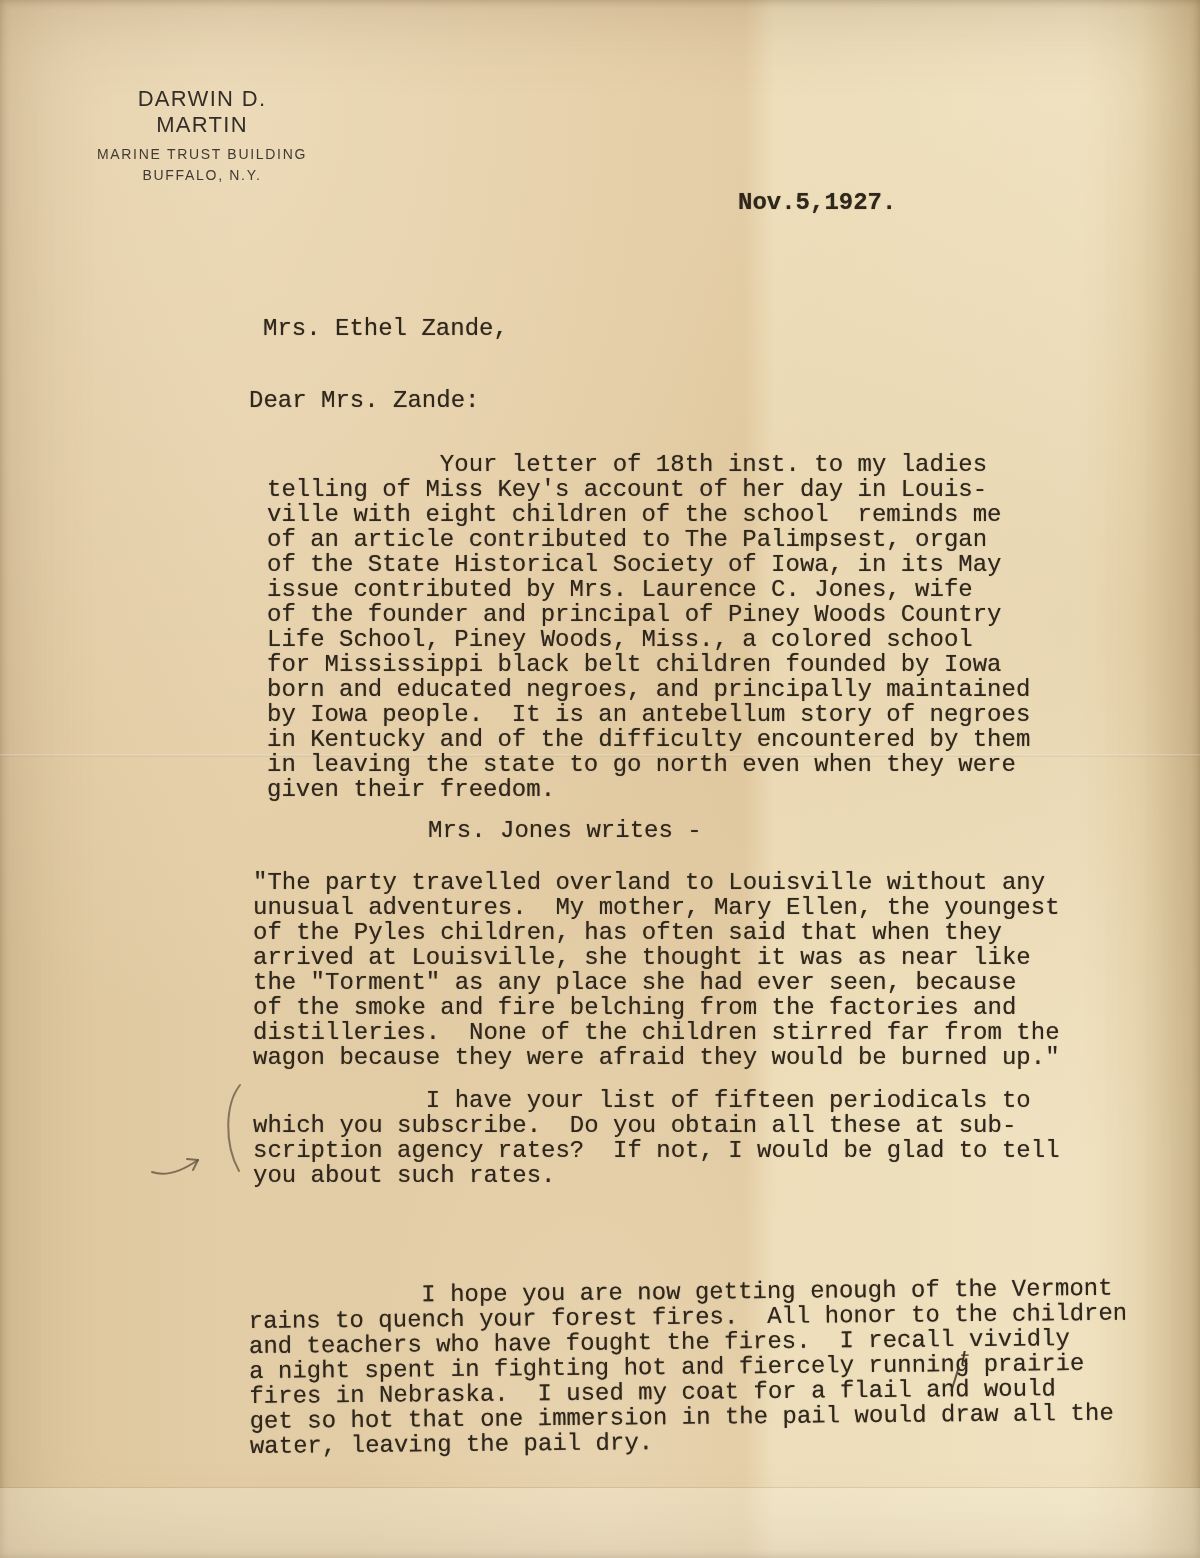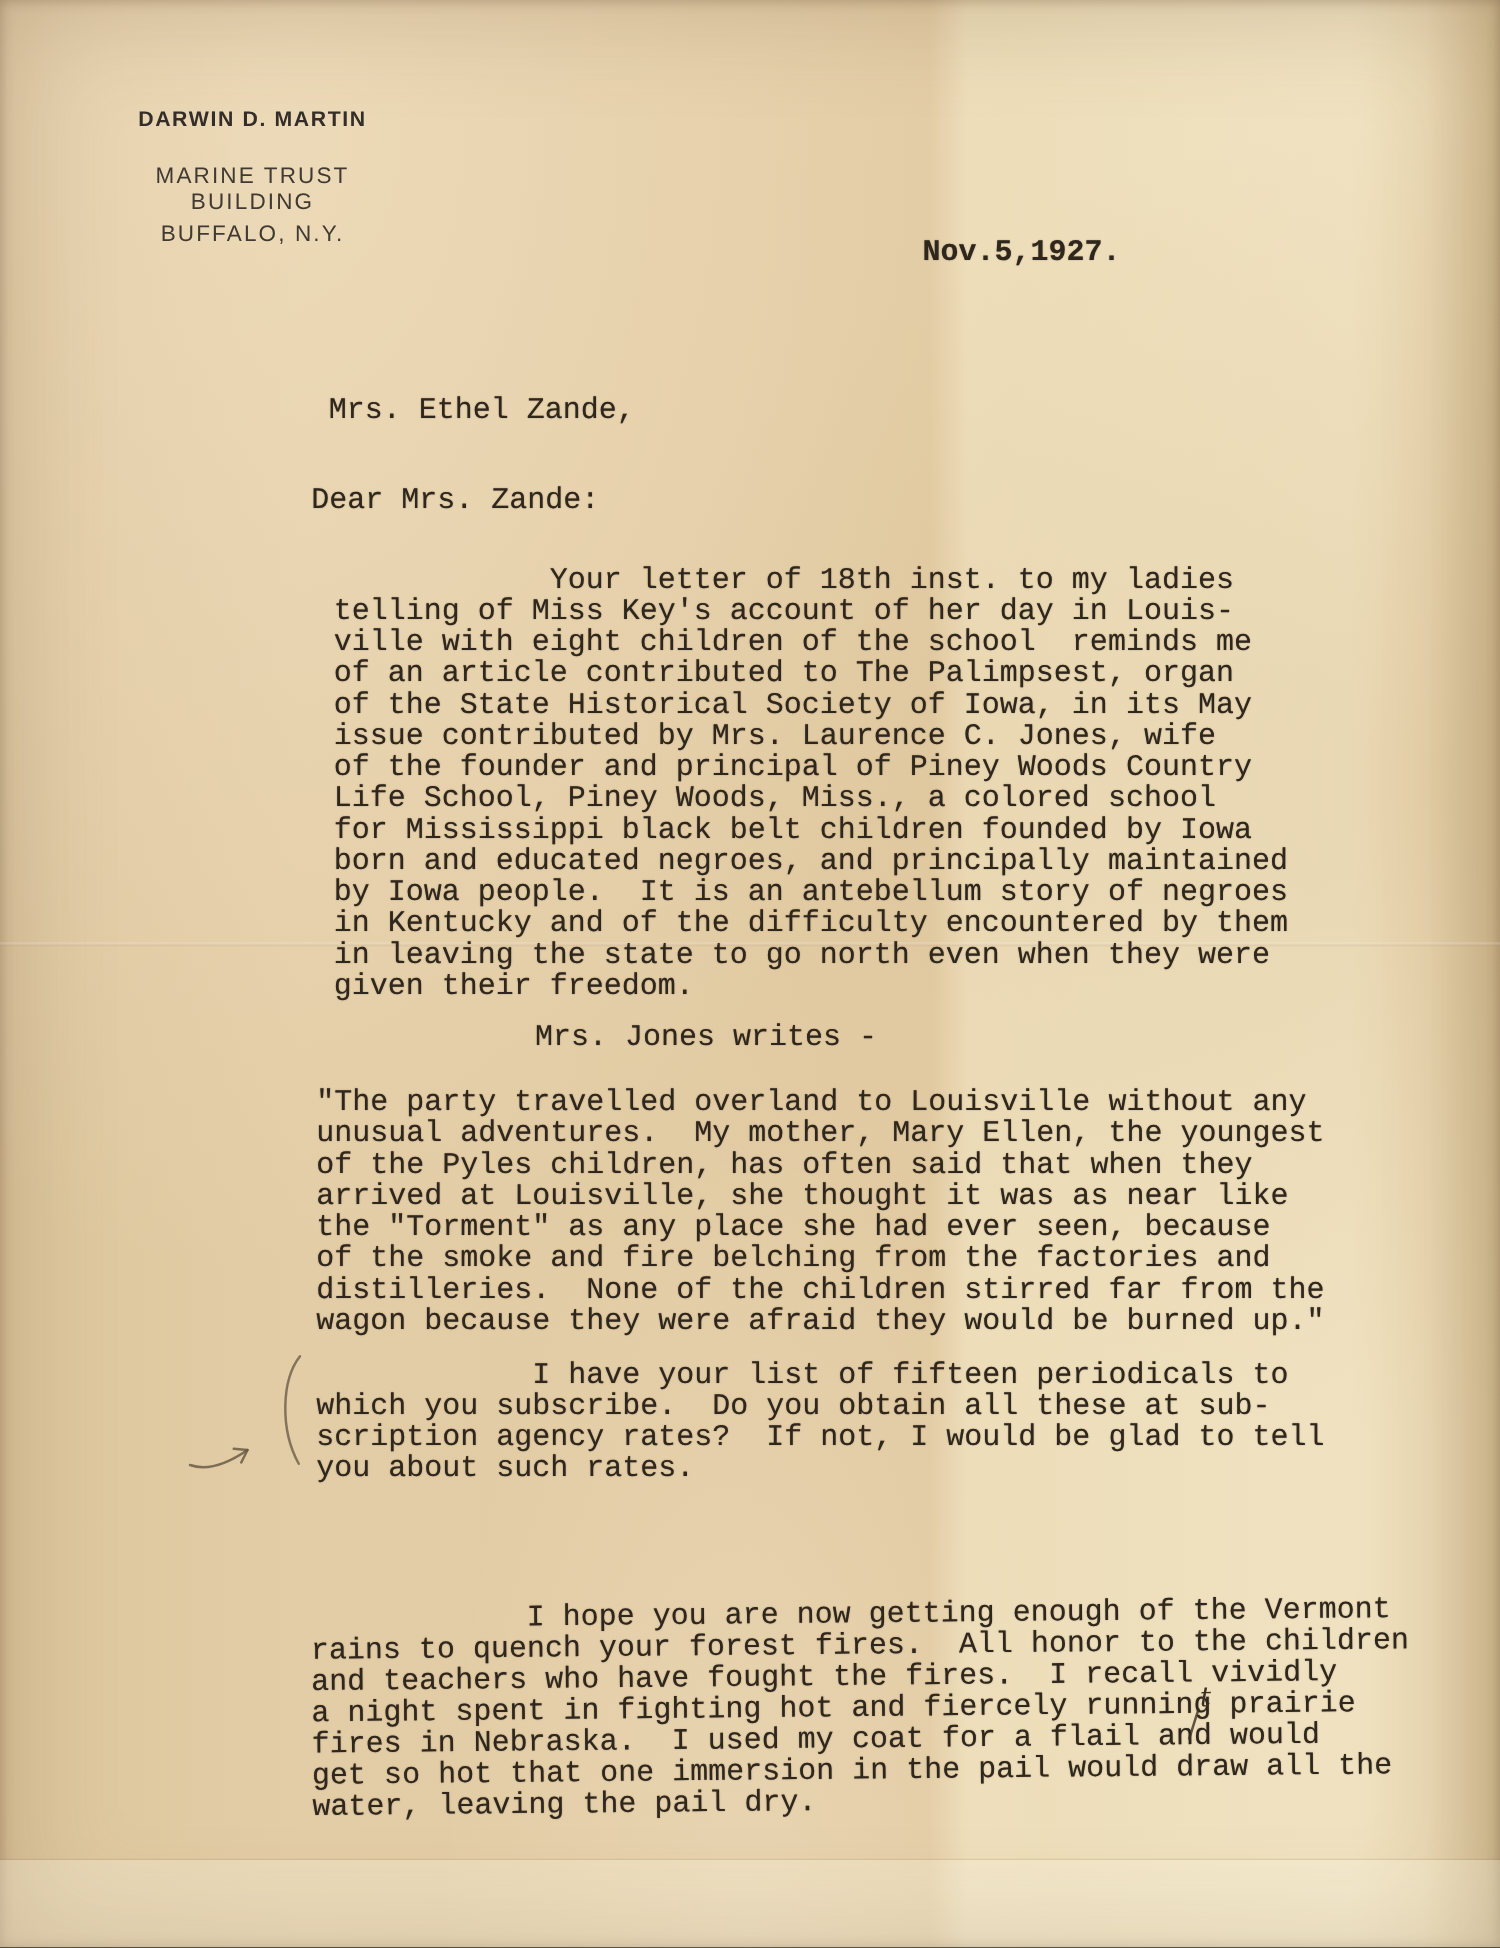--- a/index.html
+++ b/index.html
@@ -47,28 +47,28 @@
   }
 
   .letterhead {
     position: absolute;
     left: 92px; top: 86px;
     width: 220px;
     text-align: center;
     color: #39342d;
   }
   .lh-name {
-    font-size: 17px;
-    font-weight: bold;
+    font-size: 22px;
+    font-weight: normal;
     letter-spacing: 1.3px;
-    margin-bottom: 24px;
+    margin-bottom: 8px;
     color: #332e28;
   }
   .lh-line {
-    font-size: 18px;
+    font-size: 14px;
     letter-spacing: 1.7px;
     margin-top: 5px;
     color: #403a32;
   }
 
   .type {
     font-family: "Liberation Mono", "DejaVu Sans Mono", monospace;
     font-size: 24px;
     line-height: 25px;
     color: #2f261c;

